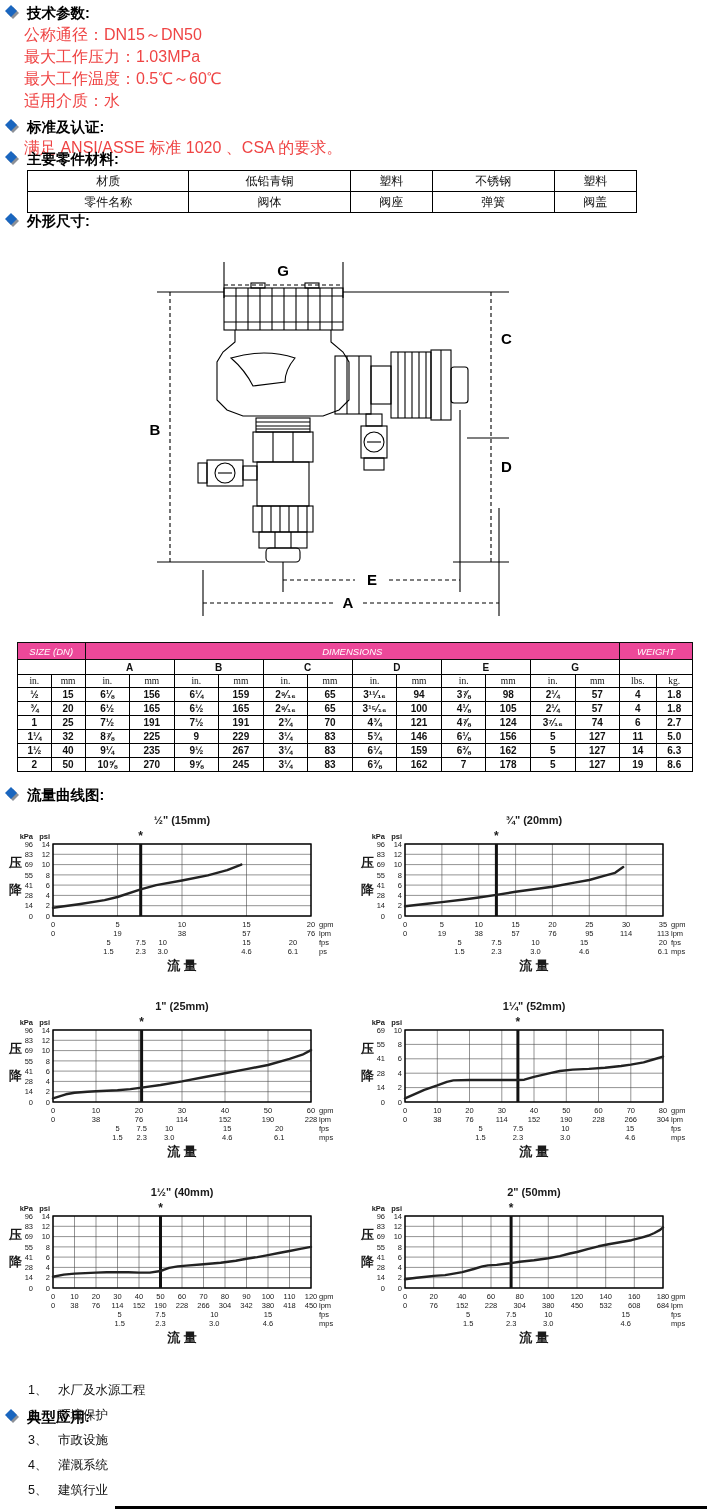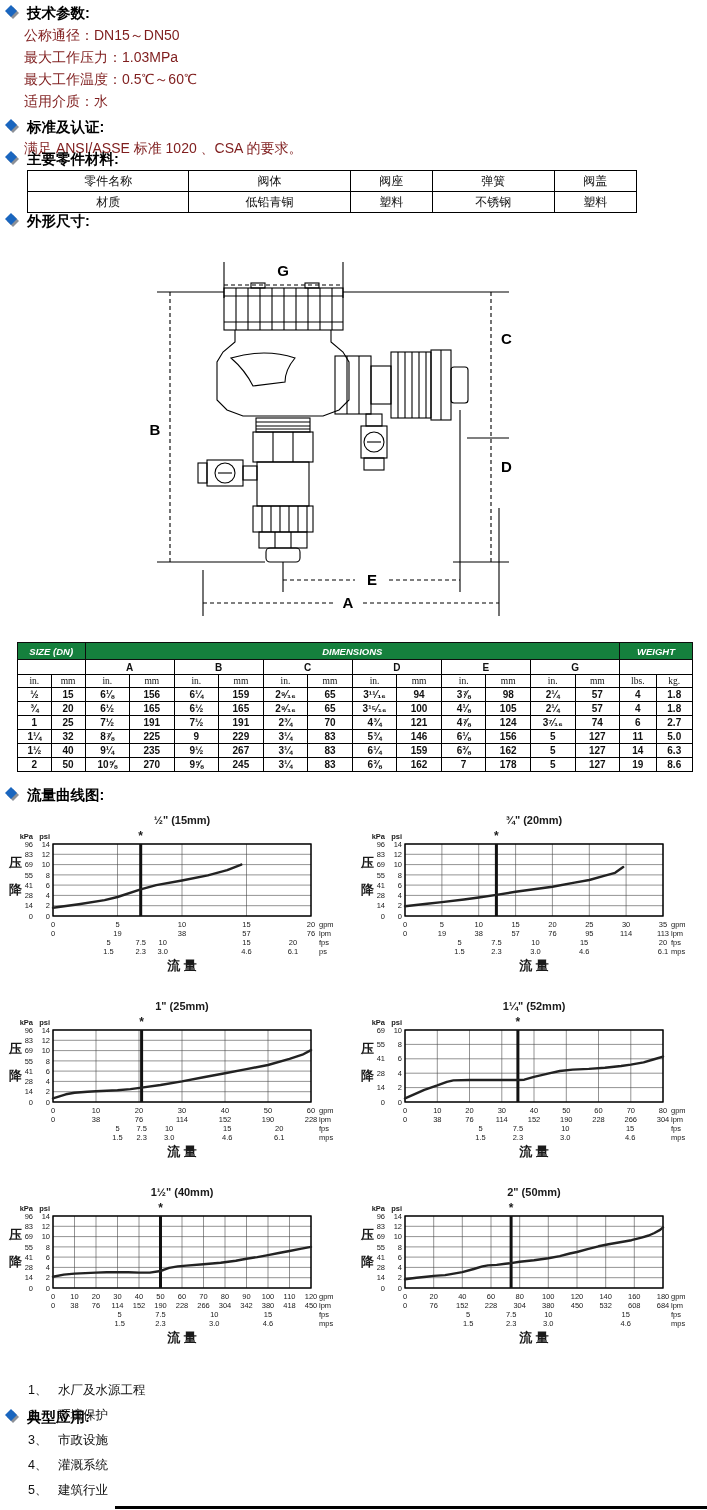--- a/index.html
+++ b/index.html
@@ -2,28 +2,28 @@
 <html><head>
 <meta charset="utf-8">
 <style>
   html,body{margin:0;padding:0;background:#fff}
   #page{position:relative;width:707px;height:1510px;background:#fff;overflow:hidden;
         font-family:"Liberation Sans",sans-serif;color:#111}
   svg text{font-family:"Liberation Sans",sans-serif}
   .sec{position:absolute;display:flex;align-items:flex-start;gap:7px;
        font-size:14.5px;font-weight:bold;color:#000}
   .diamond{flex:0 0 auto}
-  .lines{position:absolute;font-size:14px;line-height:22px;color:#7f1d1d}
+  .lines{position:absolute;font-size:16px;line-height:22px;color:#ef4444}
   .lines div{white-space:pre}
   #mat-table{position:absolute;left:27px;top:170px;width:610px;border-collapse:collapse}
   #mat-table td{border:1px solid #000;text-align:center;font-size:12px;height:20px;padding:0}
   #size-wrap{position:absolute;left:17px;top:642px;width:676px}
   #size-table{width:100%;border-collapse:collapse;table-layout:fixed}
   #size-table td{border:1px solid #000;text-align:center;padding:0;overflow:hidden}
-  #size-table tr.band td{background:#15803d;color:#fff;font-style:italic;font-weight:bold;
+  #size-table tr.band td{background:#ec4899;color:#fff;font-style:italic;font-weight:normal;
        font-size:9.5px;height:16px;border-color:#0d0d0d}
   #size-table tr.dimhdr td{font-weight:bold;font-size:10px;height:14px}
   #size-table tr.units td{font-family:"Liberation Serif",serif;font-size:9.5px;height:12px}
   #size-table tr.drow td{font-size:10px;font-weight:600;height:13px}
   #drawing{position:absolute;left:135px;top:240px}
   #charts{position:absolute;left:0;top:810px;width:707px;height:545px}
   .chart{position:absolute}
   #apps{position:absolute;left:28px;top:1378px;font-size:12.5px;line-height:25px}
   #apps .num{display:inline-block;width:30px}
   #bottom-line{position:absolute;left:115px;top:1506px;width:592px;height:2.5px;background:#000}
@@ -61,32 +61,32 @@
   <div class="sec" style="left:4px;top:150px">
     <svg class="diamond" width="16" height="16" viewBox="0 0 16 16">
       <polygon points="9,3 15,9 9,15 3,9" fill="#8c9097"></polygon>
         <polygon points="7,1 13,7 7,13 1,7" fill="#1a66bf"></polygon>
     </svg>
     <span>主要零件材料:</span>
   </div>
   <table id="mat-table">
       <tbody>
         <tr>
+          <td>材质</td>
+          <td>低铅青铜</td>
+          <td>塑料</td>
+          <td>不锈钢</td>
+          <td>塑料</td>
+        </tr>
+        <tr>
           <td>零件名称</td>
           <td>阀体</td>
           <td>阀座</td>
           <td>弹簧</td>
           <td>阀盖</td>
-        </tr>
-        <tr>
-          <td>材质</td>
-          <td>低铅青铜</td>
-          <td>塑料</td>
-          <td>不锈钢</td>
-          <td>塑料</td>
         </tr>
       </tbody>
     </table>
 
   <div class="sec" style="left:4px;top:212px">
     <svg class="diamond" width="16" height="16" viewBox="0 0 16 16">
       <polygon points="9,3 15,9 9,15 3,9" fill="#8c9097"></polygon>
         <polygon points="7,1 13,7 7,13 1,7" fill="#1a66bf"></polygon>
     </svg>
     <span>外形尺寸:</span>

